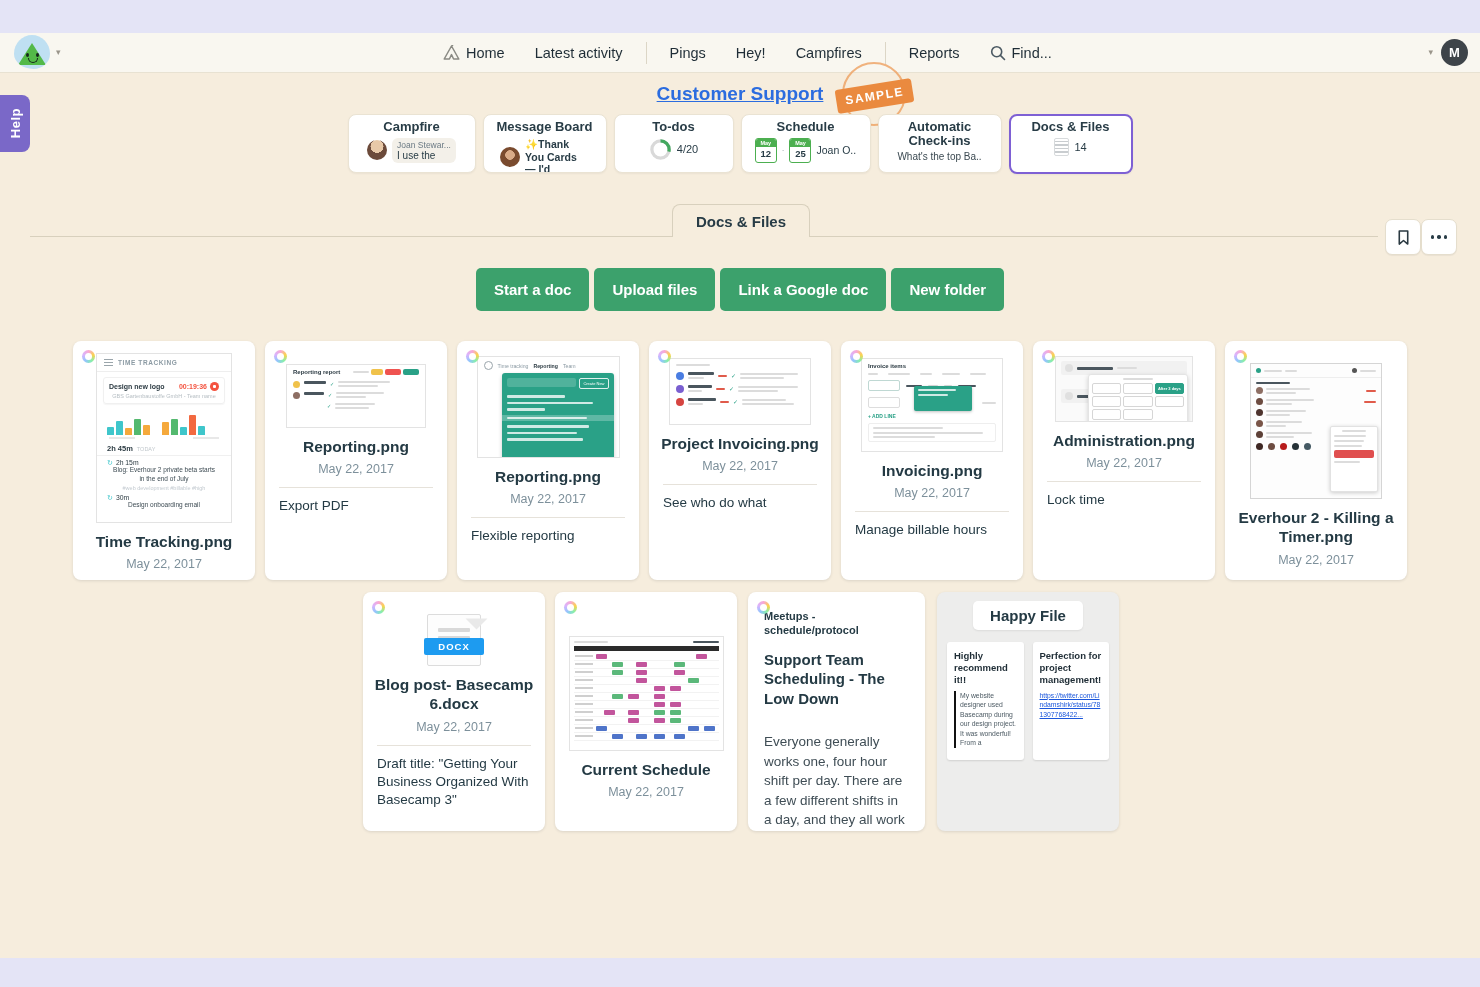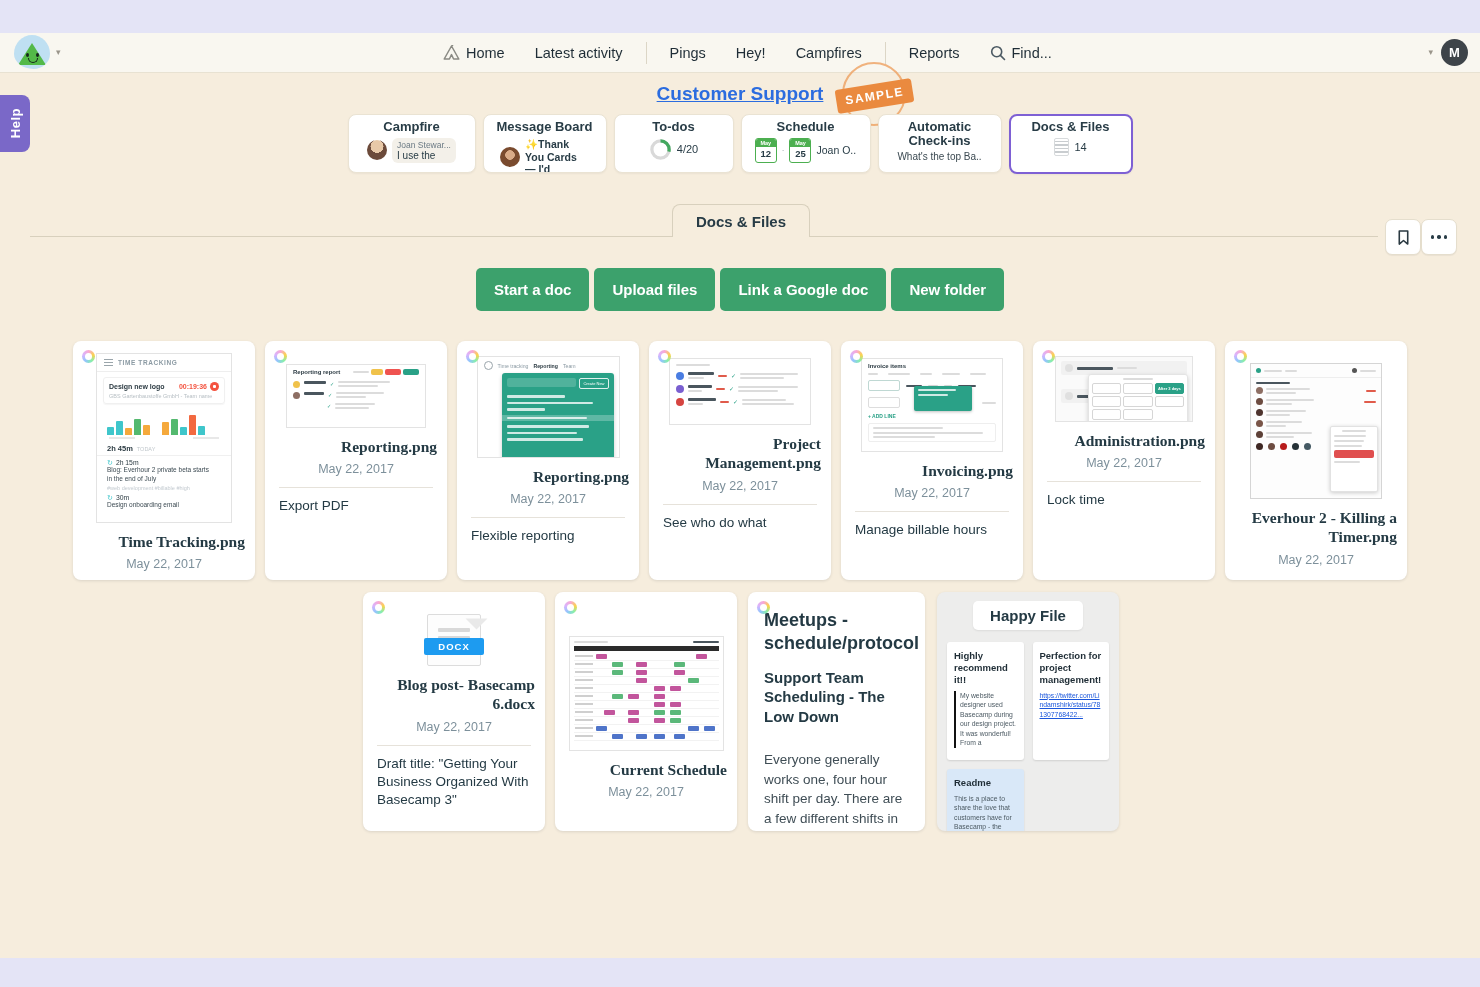--- a/index.html
+++ b/index.html
@@ -78,34 +78,34 @@
   .actions{position:absolute;top:268px;left:0;width:1480px;display:flex;justify-content:center;gap:5px;}
   .btn-green{background:#3ca16c;color:#fff;border:none;border-radius:5px;height:43px;padding:0 18px;
              font-family:inherit;font-size:15px;font-weight:bold;cursor:pointer;}
 
   
   .card{position:absolute;width:182px;height:239px;background:#fff;border-radius:8px;
         box-shadow:0 1px 3px rgba(42,49,53,.13);overflow:hidden;cursor:pointer;}
   .ring{position:absolute;left:9px;top:9px;width:13px;height:13px;border-radius:50%;
         background:conic-gradient(#f9a8d4,#fcd34d,#86efac,#93c5fd,#d8b4fe,#f9a8d4);z-index:3;}
   .ring::after{content:"";position:absolute;inset:3px;background:#fff;border-radius:50%;}
-  .fname{font-size:15.5px;font-weight:bold;color:#243a44;text-align:right;line-height:1.25;margin:9px 10px 0;font-family:Liberation Serif, serif;}
+  .fname{font-size:15.5px;font-weight:bold;color:#243a44;text-align:center;line-height:1.25;margin:9px 10px 0;}
   .fdate{font-size:12.5px;color:#7d909b;text-align:center;margin-top:6px;}
   .fdiv{height:1px;background:#e6e2da;margin:11px 14px 9px;}
   .fcap{font-size:13.5px;color:#243a44;margin:0 14px;line-height:1.35;font-weight:500;}
   .thumb{position:relative;margin:0 auto;background:#fff;border:1px solid #e3e3e3;overflow:hidden;}
 
   
   .ln{background:#dcdcdc;border-radius:1px;height:2px;}
   .ln.d{background:#4a565e;height:3px;}
   .ln.r{background:#e05b4b;}
   .ln.w{background:rgba(255,255,255,.78);}
 
   
-  .tt{width:134px;height:168px;}
+  .tt{width:134px;height:168px;text-align:center;}
   .tt-head{display:flex;align-items:center;gap:5px;padding:5px 7px;border-bottom:1px solid #eee;}
   .burger{width:9px;height:7px;background:repeating-linear-gradient(#9aa5ab 0 1.4px,#fff 1.4px 2.8px);}
   .tt-title{font-size:6.5px;letter-spacing:.6px;color:#8b9aa3;font-weight:bold;}
   .tt-task{margin:5px 6px;border:1px solid #f0f0f0;border-radius:3px;box-shadow:0 1px 1px rgba(0,0,0,.04);padding:4px 5px;}
   .tt-task-row{display:flex;justify-content:space-between;align-items:center;}
   .tt-task-name{font-size:7px;font-weight:bold;color:#2b3a42;}
   .tt-right{display:flex;align-items:center;gap:3px;}
   .tt-timer{font-size:7px;color:#f4533f;font-weight:bold;}
   .tt-stop{width:9px;height:9px;border-radius:50%;background:#f4533f;position:relative;}
   .tt-stop::after{content:"";position:absolute;inset:3px;background:#fff;border-radius:1px;}
@@ -199,21 +199,21 @@
   .docx-wrap{width:54px;height:52px;position:relative;margin:22px auto 0;}
   .docx-doc{position:absolute;inset:0;background:#fdfdfd;border:1px solid #dcdcdc;border-radius:2px;}
   .docx-fold{position:absolute;right:-1px;top:-1px;width:0;height:0;border-left:11px solid #e9e9e9;border-top:11px solid #f6eddd00;
              border-bottom:11px solid transparent;transform:rotate(90deg);}
   .docx-lines{position:absolute;left:11px;top:14px;display:flex;flex-direction:column;gap:4px;width:32px;}
   .docx-lines i{height:3.5px;background:#d9d9d9;border-radius:1px;}
   .docx-badge{position:absolute;left:-3px;right:-3px;bottom:11px;height:17px;background:#1d9bf0;border-radius:2px;
               color:#fff;font-size:9.5px;font-weight:bold;letter-spacing:1px;text-align:center;line-height:17px;}
 
   
-  .meet-title{font-size:18px;font-weight:bold;color:#243a44;line-height:1.3;margin:17px 16px 0;}
+  .meet-title{font-size:11px;font-weight:bold;color:#243a44;line-height:1.3;margin:17px 16px 0;}
   .meet-head{font-size:15px;font-weight:bold;color:#243a44;line-height:1.3;margin:12px 16px 0;}
   .meet-body{font-size:13.5px;color:#3f4d55;line-height:1.45;margin:24px 16px 0;}
 
   
   .folder{background:#ededec;}
   .folder-tab{width:max-content;margin:9px auto 0;background:#fff;border-radius:5px;box-shadow:0 1px 2px rgba(0,0,0,.08);
               padding:6px 17px;font-size:15px;font-weight:bold;color:#243a44;}
   .mini-grid{display:grid;grid-template-columns:1fr 1fr;gap:9px;padding:12px 10px 0;}
   .mini-doc{background:#fff;border-radius:3px;box-shadow:0 1px 2px rgba(0,0,0,.12);padding:8px 7px;height:102px;overflow:hidden;}
   .mini-doc.hl{background:#d9e8f8;}
@@ -554,21 +554,21 @@
           <span class="ln" style="width:15px;"></span>
         </span>
       <span class="ln r" style="width:9px;"></span>
         <span class="pm-check">✓</span>
       <span class="rcol">
           <span class="ln" style="width:44px;"></span>
           <span class="ln" style="width:52px;"></span>
         </span>
       </div>
   </div>
-  <div class="fname">Project Management.png</div>
+  <div class="fname">Project Invoicing.png</div>
   <div class="fdate">May 22, 2017</div>
   <div class="fdiv"></div>
   <div class="fcap">See who do what</div>
 </div>
 
 <div class="card" style="left:841px;top:341px;">
   <span class="ring"></span>
   <div class="thumb inv" style="margin-top:17px;">
     <div class="inv-title">Invoice items</div>
     <div class="inv-heads">
@@ -822,19 +822,14 @@
   <div class="folder-tab">Happy File</div>
   <div class="mini-grid">
     <div class="mini-doc">
       <div class="mini-title">Highly recommend it!!</div>
       <div class="mini-body quote">My website designer used Basecamp during our design project. It was wonderful! From a</div>
     </div>
     <div class="mini-doc">
       <div class="mini-title">Perfection for project management!</div>
       <span class="mini-link">https://twitter.com/Lindamshirk/status/781307768422...</span>
     </div>
-    <div class="mini-doc hl">
-      <div class="mini-title">Readme</div>
-      <div class="mini-body">This is a place to share the love that customers have for Basecamp - the team and the product.</div>
-
-    </div>
   </div>
 </div>
 
 </body></html>

